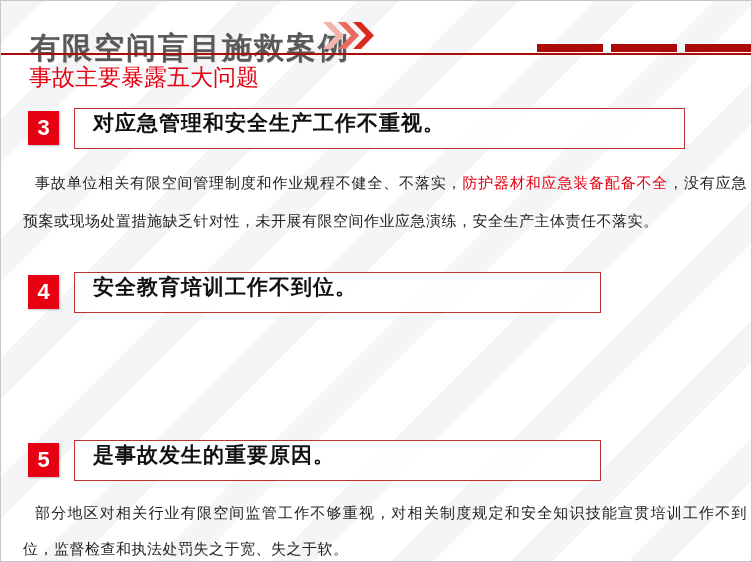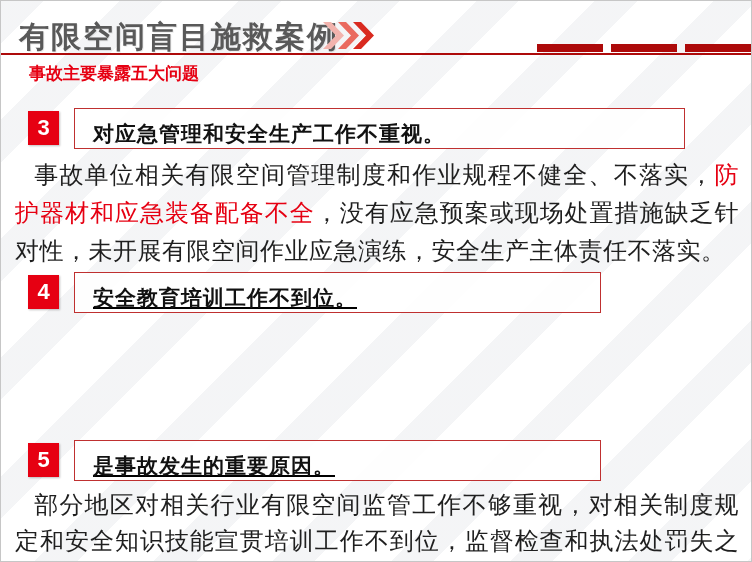--- a/index.html
+++ b/index.html
@@ -11,59 +11,59 @@
     border:1px solid #c6c6c6;
     background:
       repeating-linear-gradient(135deg,
         rgba(205,209,216,0.22) 0px, rgba(205,209,216,0.22) 30px,
         rgba(255,255,255,0) 30px, rgba(255,255,255,0) 84px),
       #ffffff;
     font-family:"Liberation Sans","DejaVu Sans",sans-serif;
     overflow:hidden;
   }
   .title{
-    position:absolute;left:14px;top:12px;margin:4px;
+    position:absolute;left:14px;top:12px;margin:15px;
     font-size:30px;font-weight:bold;color:#595959;
     letter-spacing:2px;
     text-shadow:1px 1px 0 rgba(0,0,0,0.08);
   }
   .chevrons{position:absolute;left:320px;top:21px;width:56px;height:27px;}
   .header-rule{
     position:absolute;left:0;top:52px;width:752px;height:2px;
     background:var(--dark-red,#a00000);
   }
   .dashes{position:absolute;right:0;top:43px;display:flex;}
   .dash{
     display:inline-block;width:66px;height:8px;margin-left:8px;
     background:var(--dark-red,#b40404);
   }
   .subtitle{
     position:absolute;left:28px;top:61px;
-    font-size:17px;font-weight:bold;color:var(--accent-red,#e60012);
+    font-size:23px;font-weight:normal;color:var(--accent-red,#e60012);
   }
   .item-row{position:absolute;left:0;height:41px;}
   .num{
     position:absolute;left:27px;top:3px;width:31px;height:34px;
     background:var(--accent-red,#e60012);
     color:#ffffff;font-size:22px;font-weight:bold;
     display:flex;align-items:center;justify-content:center;
     box-shadow:1px 1px 2px rgba(0,0,0,0.25);
   }
   .hbox{
     position:absolute;left:73px;top:0;height:41px;
     box-sizing:border-box;border:1px solid var(--box-border,#bf3030);
     background:rgba(255,255,255,0.85);
-    display:flex;align-items:flex-end;padding-left:18px;
+    display:flex;align-items:flex-start;padding-left:18px;
   }
   .hbox-wide{width:611px;}
-  .hbox-mid{width:527px;text-decoration:underline;}
+  .hbox-mid{width:527px;}
   .hbox span{font-size:21px;font-weight:bold;color:#111111;letter-spacing:1px;}
   .para{
-    position:absolute;left:14px;width:724px;margin:0;
-    font-size:24px;line-height:38px;color:#1f1f1f;
+    position:absolute;left:14px;width:724px;margin:8px;
+    font-size:15px;line-height:38px;color:#1f1f1f;
     text-align:justify;text-indent:0.8em;
     letter-spacing:0.5px;
   }
   .para .hl{color:var(--accent-red,#e60012);}
   #p3{line-height:36px;}
 </style>
 </head>
 <body>
 
 <div class="slide">

